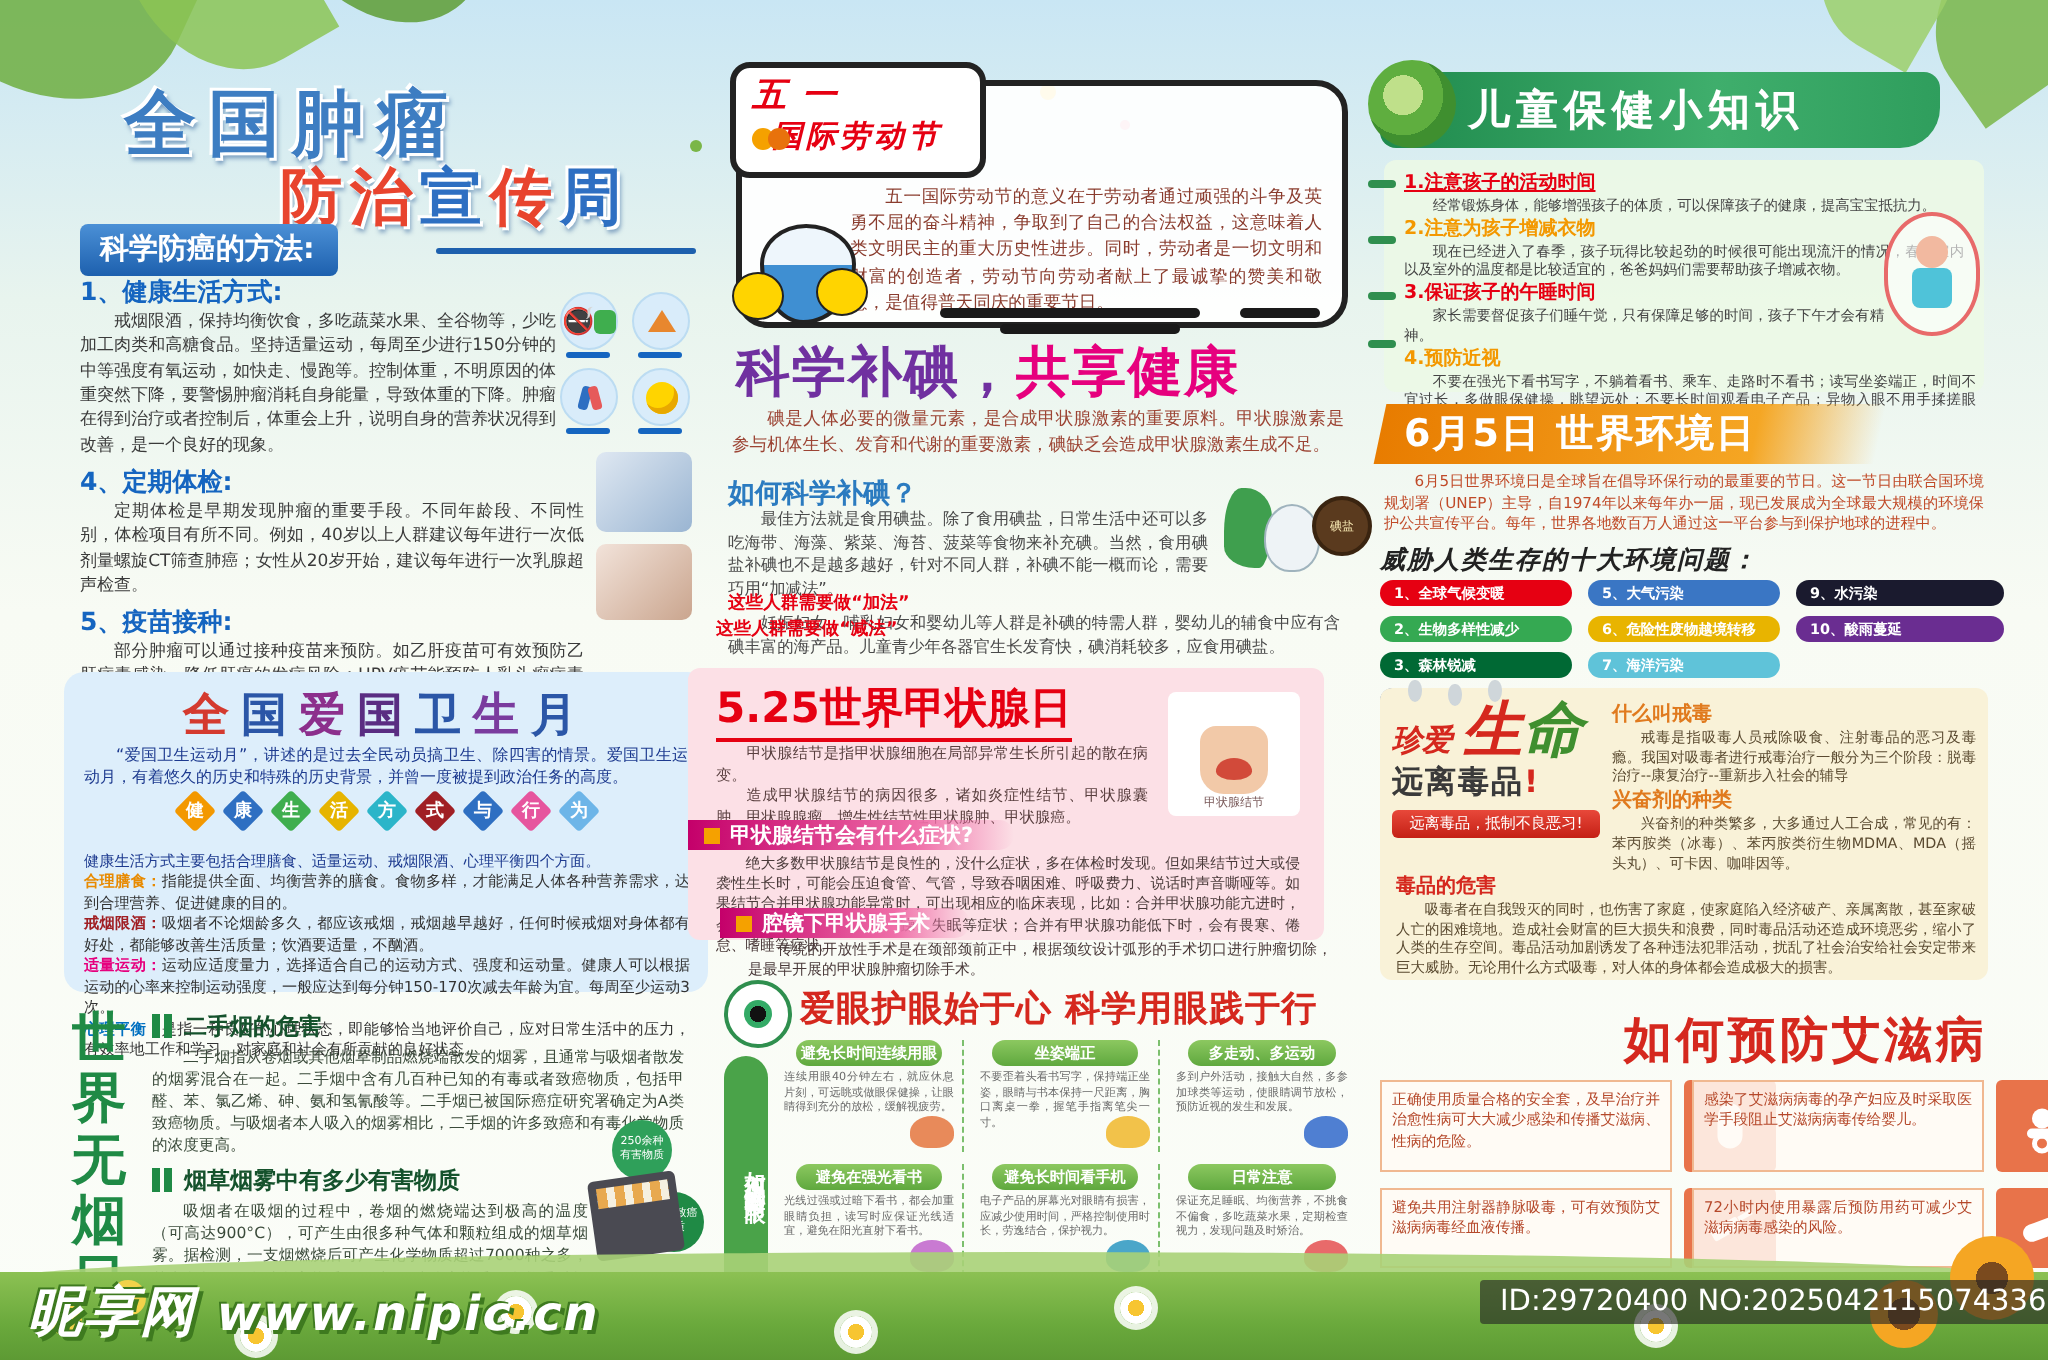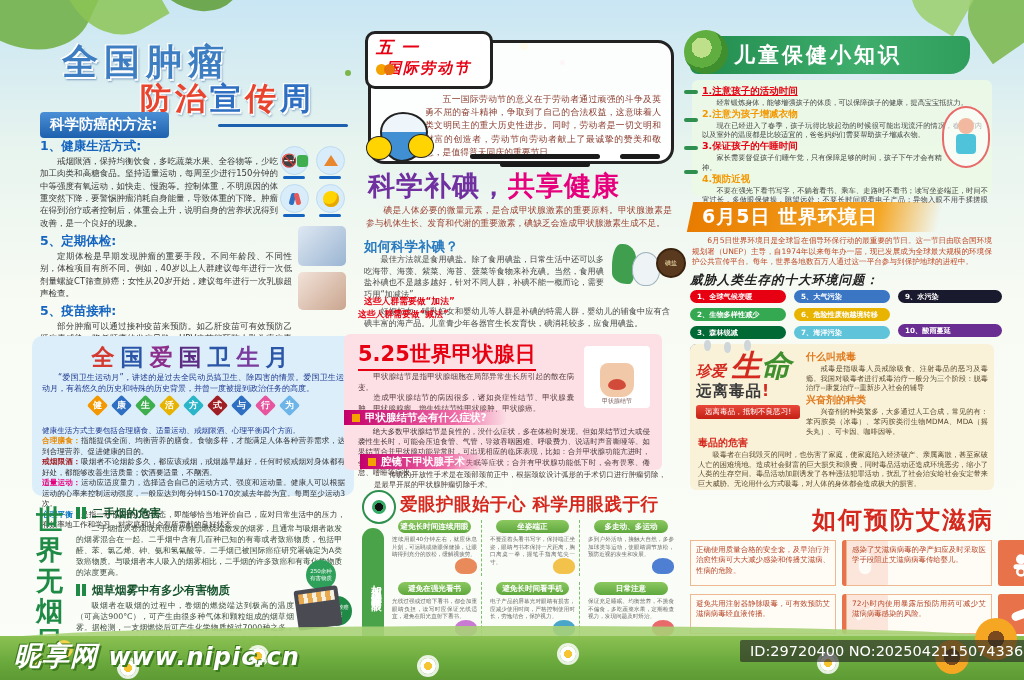--- a/index.html
+++ b/index.html
@@ -163,21 +163,21 @@
 
   <div class="abs cancer-t2"><span style="color: rgb(232, 68, 46);">防</span><span style="color: rgb(232, 68, 46);">治</span><span style="color: rgb(46, 111, 194);">宣</span><span style="color: rgb(232, 68, 46);">传</span><span style="color: rgb(46, 111, 194);">周</span></div>
   <div class="abs cancer-t1">全国肿瘤</div>
 
   <div class="abs ribbon">科学防癌的方法:</div>
   <div class="abs ribbon-line"></div>
 
   <div class="abs" style="left:40px;top:138px;width:315px;">
     <div class="m-head">1、健康生活方式:</div>
     <div class="body-sm indent" style="width:238px;">戒烟限酒，保持均衡饮食，多吃蔬菜水果、全谷物等，少吃加工肉类和高糖食品。坚持适量运动，每周至少进行150分钟的中等强度有氧运动，如快走、慢跑等。控制体重，不明原因的体重突然下降，要警惕肿瘤消耗自身能量，导致体重的下降。肿瘤在得到治疗或者控制后，体重会上升，说明自身的营养状况得到改善，是一个良好的现象。</div>
-    <div class="m-head" style="margin-top:4px;">5、定期体检:</div>
+    <div class="m-head" style="margin-top:4px;">4、定期体检:</div>
     <div class="body-sm indent" style="width:252px;">定期体检是早期发现肿瘤的重要手段。不同年龄段、不同性别，体检项目有所不同。例如，40岁以上人群建议每年进行一次低剂量螺旋CT筛查肺癌；女性从20岁开始，建议每年进行一次乳腺超声检查。</div>
     <div class="m-head" style="margin-top:4px;">5、疫苗接种:</div>
     <div class="body-sm indent" style="width:252px;">部分肿瘤可以通过接种疫苗来预防。如乙肝疫苗可有效预防乙肝病毒感染，降低肝癌的发病风险；HPV疫苗能预防人乳头瘤病毒感染，减少宫颈癌的发生。</div>
   </div>
 
   <div class="mcircle" style="left:280px;top:146px;">🚭<b style="width:12px;height:12px;background:#3fae4e;border-radius:3px;display:block;"></b></div>
   <div class="mcircle" style="left:316px;top:146px;">
       <b style="width:0;height:0;border-left:7px solid transparent;border-right:7px solid transparent;border-bottom:11px solid #e8872e;display:block;"></b>
     </div>
   <div class="mbar" style="left:283px;top:176px;"></div>
@@ -378,21 +378,21 @@
       <div class="pill" style="background-color: rgb(29, 80, 162);">4、臭氧层的耗损与破坏</div>
     </div>
     <div style="display:flex;flex-direction:column;gap:5px;">
       <div class="pill" style="background-color: rgb(58, 118, 196);">5、大气污染</div>
       <div class="pill" style="background-color: rgb(232, 180, 0);">6、危险性废物越境转移</div>
       <div class="pill" style="background-color: rgb(95, 195, 217);">7、海洋污染</div>
       <div class="pill" style="background-color: rgb(141, 107, 46);">8、土地荒漠化</div>
     </div>
     <div style="display:flex;flex-direction:column;gap:5px;">
       <div class="pill" style="background-color: rgb(26, 26, 46);">9、水污染</div>
-      <div class="pill" style="background-color: rgb(106, 45, 145); margin-top: 16px;">10、酸雨蔓延</div>
+      <div class="pill" style="background-color: rgb(106, 45, 145);">10、酸雨蔓延</div>
     </div>
   </div>
 
   <div class="abs drug">
     <div class="bulb" style="left:14px;"></div>
     <div class="bulb" style="left:34px;top:-2px;"></div>
     <div class="bulb" style="left:54px;"></div>
     <div class="drug-art">
       <span class="d1">珍爱</span>
       <span class="d2"><span style="color: rgb(213, 40, 30);">生</span><span style="color: rgb(63, 143, 47);">命</span></span>

